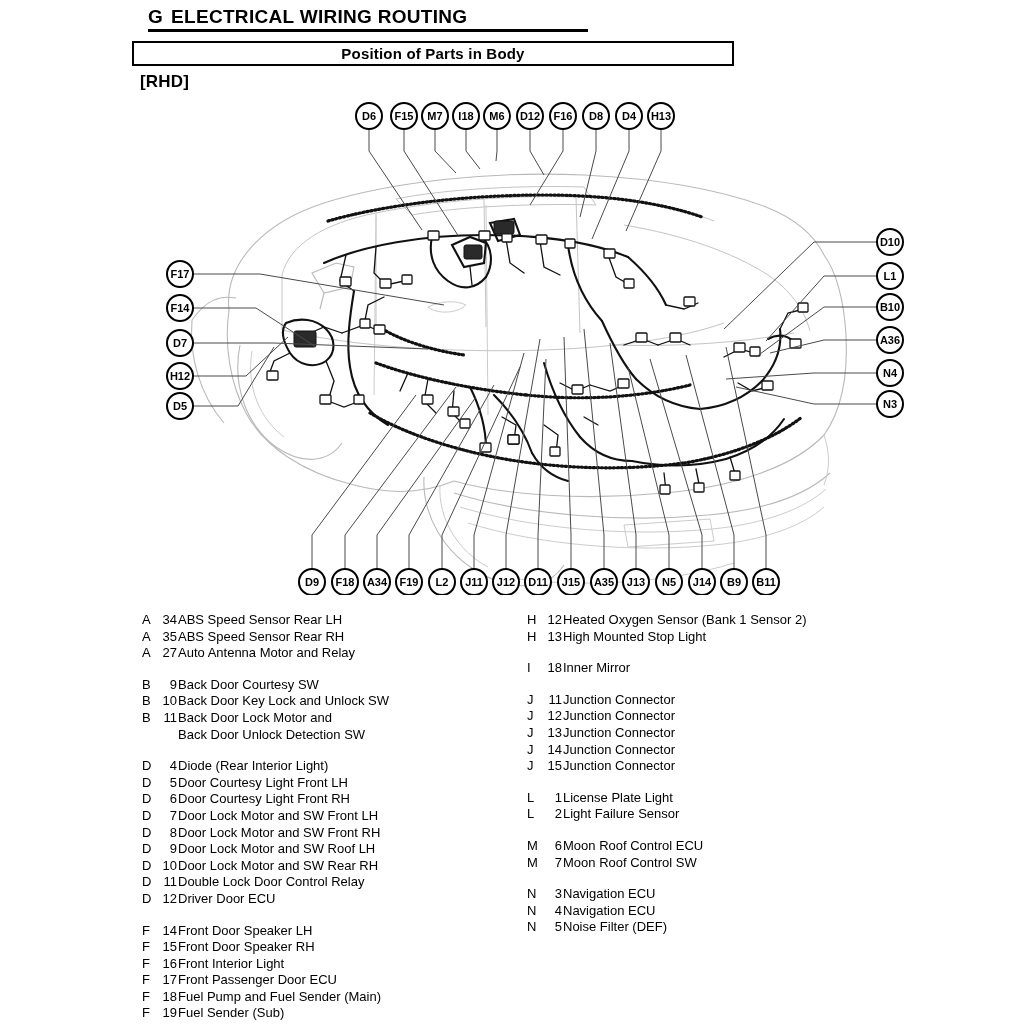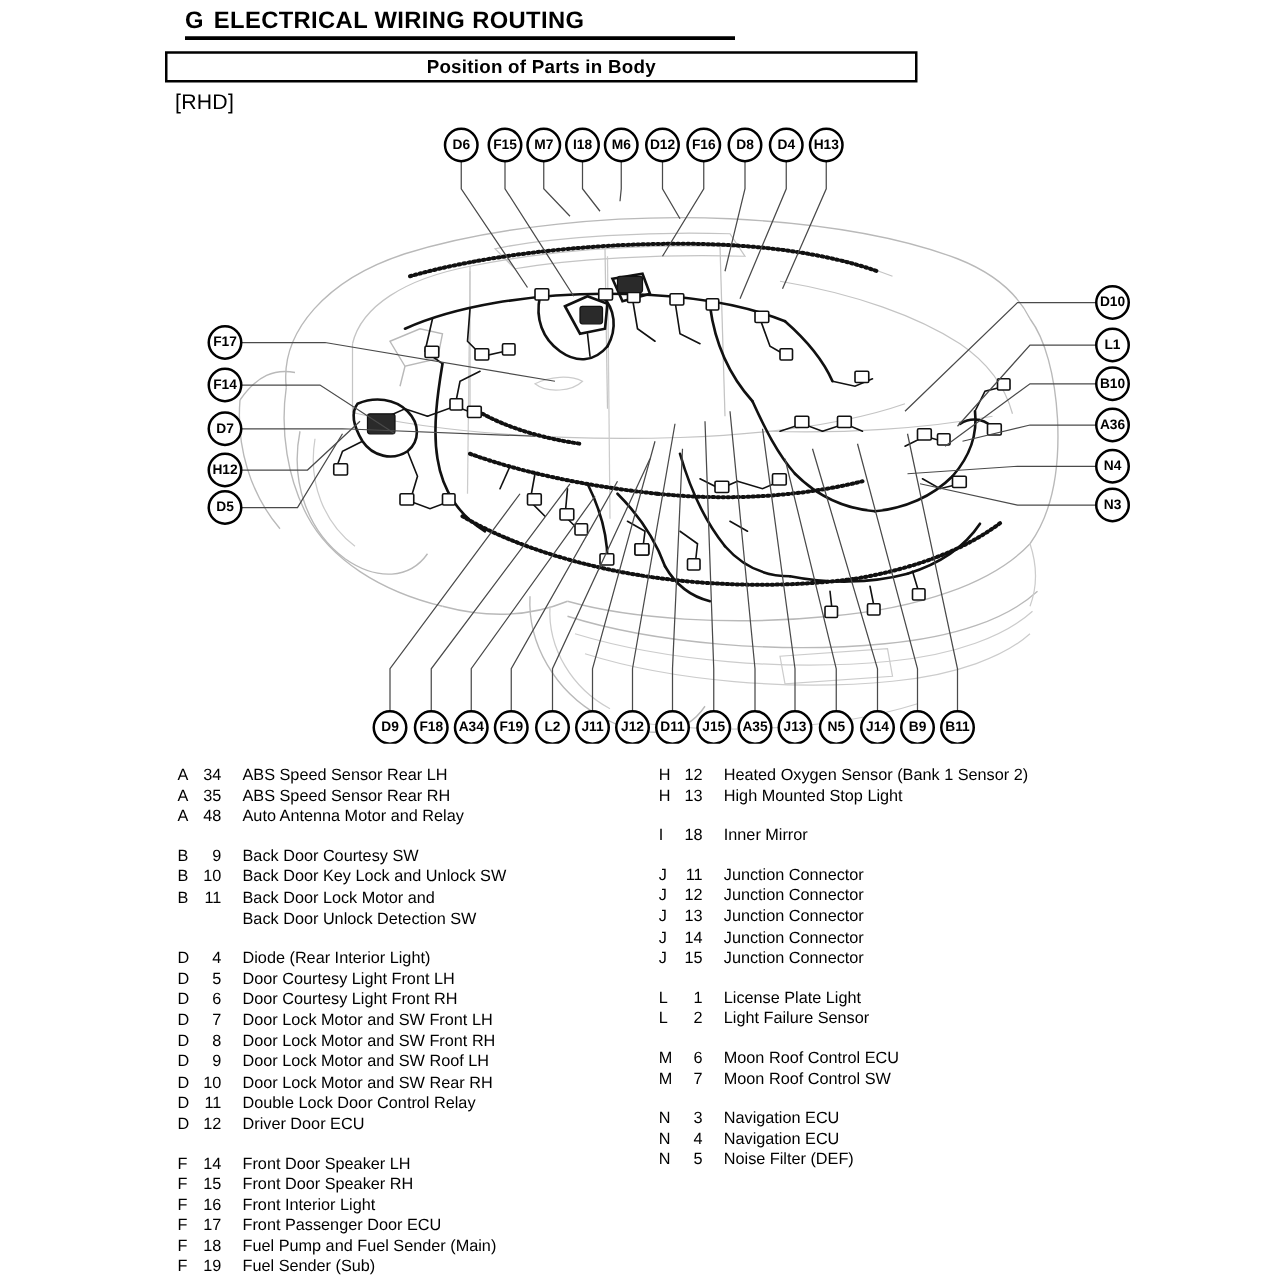--- a/index.html
+++ b/index.html
@@ -54,21 +54,21 @@
     font-size: 15px;
     font-weight: bold;
     letter-spacing: 0.2px;
   }
 
   #variant-label {
     position: absolute;
     left: 140px;
     top: 72px;
     font-size: 17px;
-    font-weight: normal;
+    font-weight: bold;
     letter-spacing: 0.2px;
   }
 
   
   #diagram {
     position: absolute;
     left: 0;
     top: 95px;
     width: 1024px;
     height: 500px;
@@ -120,21 +120,21 @@
     white-space: nowrap;
   }
   .legend-code {
     width: 36px;
     flex: 0 0 36px;
     text-align: left;
     letter-spacing: 0px;
   }
   .legend-code .code-letter { display: inline-block; width: 13px; }
   .legend-code .code-num { display: inline-block; width: 22px; text-align: right; }
-  .legend-desc { flex: 1 1 auto; margin-left: 16px; }
+  .legend-desc { flex: 1 1 auto; }
   .legend-row.cont .legend-code { visibility: hidden; }
 </style>
 </head>
 <body>
 
 <div id="page-header">
   <div id="chapter-title">
     <span class="chapter-letter">G</span><span>ELECTRICAL WIRING ROUTING</span>
   </div>
   <div id="header-rule"></div>
@@ -511,21 +511,21 @@
       <div class="legend-group">
         <div class="legend-row">
           <span class="legend-code"><span class="code-letter">A</span><span class="code-num">34</span></span>
           <span class="legend-desc">ABS Speed Sensor Rear LH</span>
         </div>
         <div class="legend-row">
           <span class="legend-code"><span class="code-letter">A</span><span class="code-num">35</span></span>
           <span class="legend-desc">ABS Speed Sensor Rear RH</span>
         </div>
         <div class="legend-row">
-          <span class="legend-code"><span class="code-letter">A</span><span class="code-num">48</span></span>
+          <span class="legend-code"><span class="code-letter">A</span><span class="code-num">27</span></span>
           <span class="legend-desc">Auto Antenna Motor and Relay</span>
         </div>
       </div>
       <div class="legend-group">
         <div class="legend-row">
           <span class="legend-code"><span class="code-letter">B</span><span class="code-num">9</span></span>
           <span class="legend-desc">Back Door Courtesy SW</span>
         </div>
         <div class="legend-row">
           <span class="legend-code"><span class="code-letter">B</span><span class="code-num">10</span></span>

